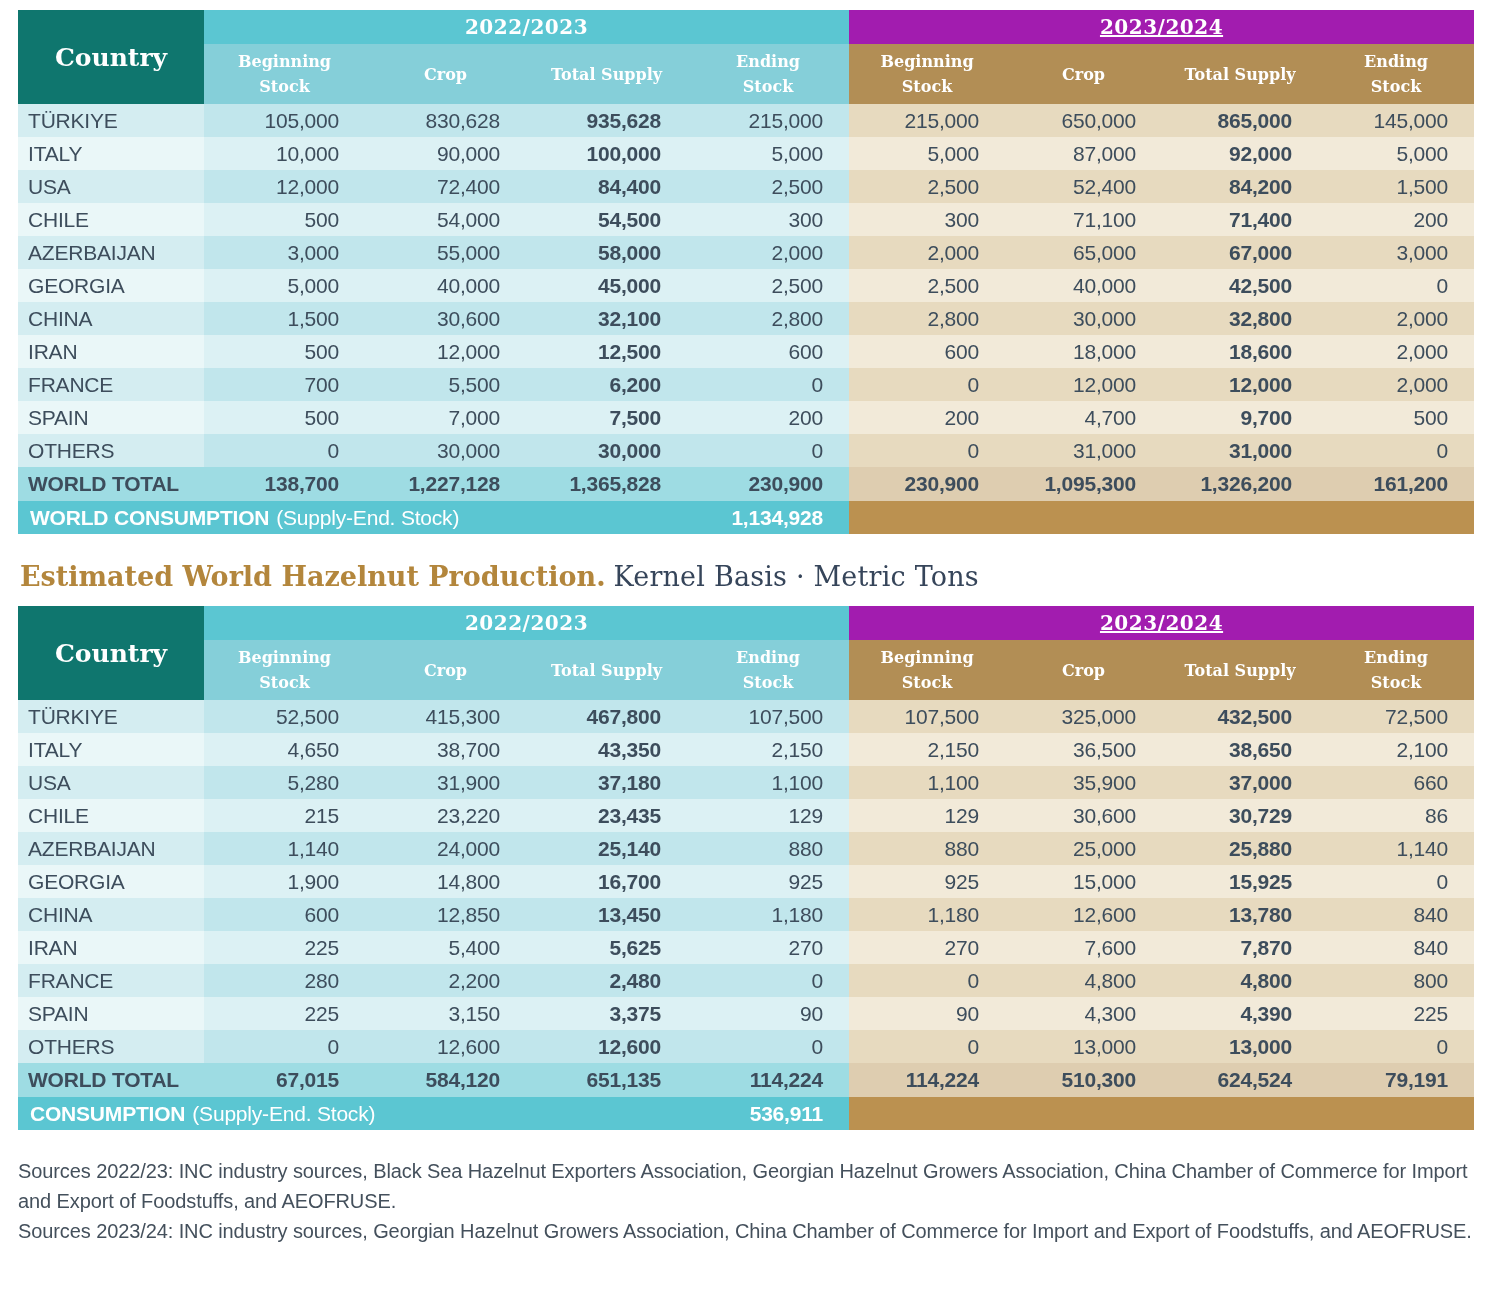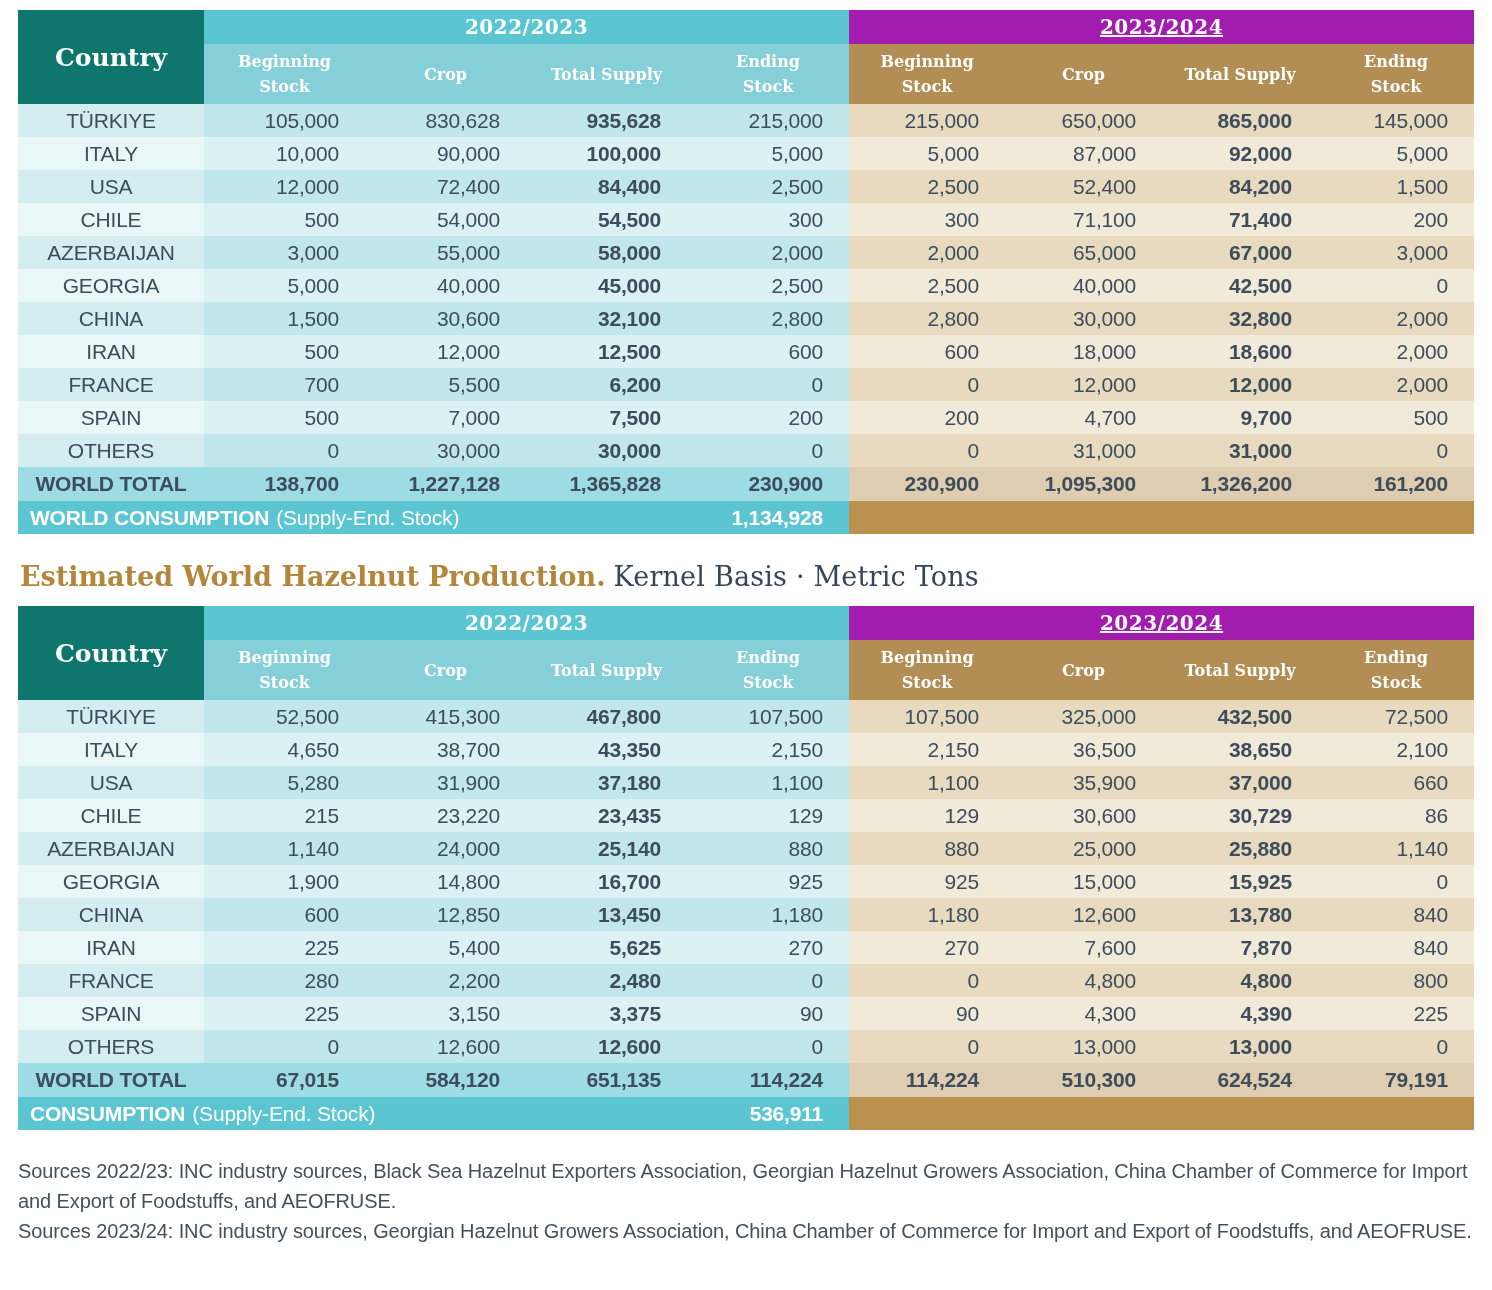--- a/index.html
+++ b/index.html
@@ -45,21 +45,21 @@
     height:60px;color:#ffffff;text-align:center;
     font-family:"DejaVu Serif","Liberation Serif",serif;
     font-size:16px;font-weight:700;line-height:25px;
     white-space:pre-line;
   }
   th.sub.teal{background:#85cfd9;}
   th.sub.brown{background:#b28e55;}
 
   
   tbody td{height:33px;font-size:21px;letter-spacing:-.2px;}
-  td.cc{text-align:center;}
+  td.cc{text-align:left;padding-left:10px;}
   td.ct,td.cb{text-align:right;padding-right:26px;}
   td.bold{font-weight:700;}
   tbody tr:nth-child(odd) td.cc{background:#d4edf1;}
   tbody tr:nth-child(odd) td.ct{background:#c1e6ec;}
   tbody tr:nth-child(odd) td.cb{background:#e7dabf;}
   tbody tr:nth-child(even) td.cc{background:#eaf7f8;}
   tbody tr:nth-child(even) td.ct{background:#dcf1f4;}
   tbody tr:nth-child(even) td.cb{background:#f2ead9;}
 
   

